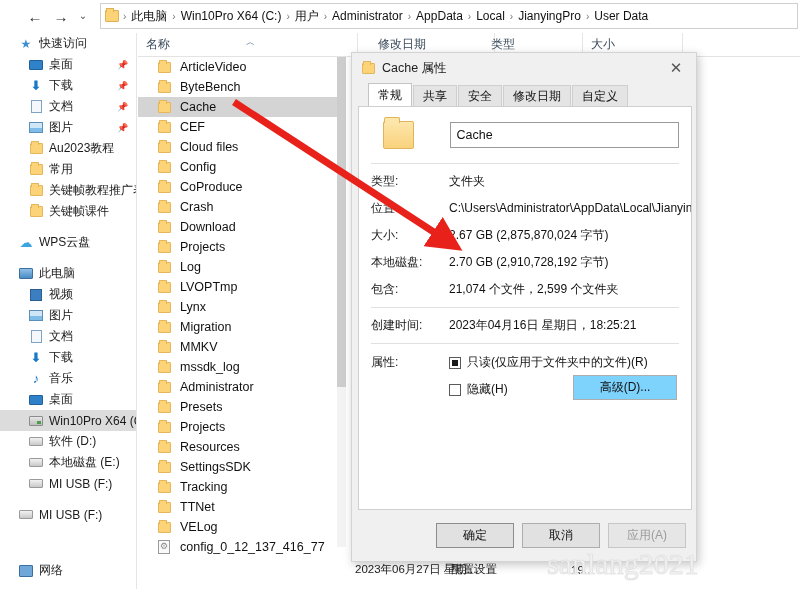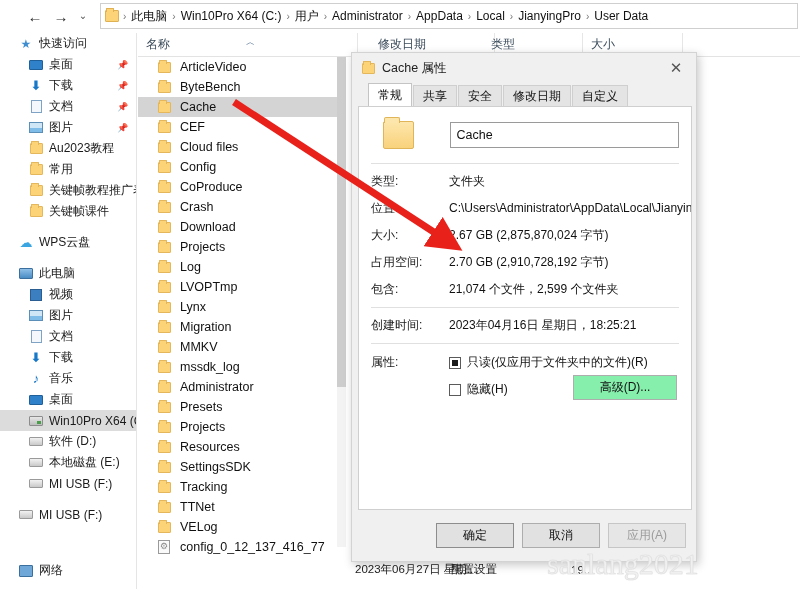--- a/index.html
+++ b/index.html
@@ -163,21 +163,21 @@
   .cb-line { display: flex; align-items: center; margin-bottom: 10px; font-size: 12px; color: #111; }
   .cbox {
     width: 12px; height: 12px; border: 1px solid #5a5a5a; background: #fff;
     margin-right: 6px; flex: 0 0 12px; position: relative;
   }
   .cbox.filled::after {
     content:""; position:absolute; left:2px; top:2px; width:6px; height:6px; background:#1a1a1a;
   }
   .adv-btn {
     position: absolute; right: 14px; bottom: 14px; width: 104px; height: 25px;
-    background: #86efac; border: 1px solid #adadad; font-size: 12px; color: #111;
+    background: #7dd3fc; border: 1px solid #adadad; font-size: 12px; color: #111;
     display: flex; align-items: center; justify-content: center;
   }
   .dlg-buttons {
     position: absolute; left: 0; bottom: 12px; width: 346px; height: 26px;
     display: flex; justify-content: flex-end; padding-right: 12px; gap: 8px;
   }
   .dbtn {
     width: 78px; height: 25px; background: #e1e1e1; border: 1px solid #adadad;
     font-size: 12px; color: #111; display: flex; align-items: center; justify-content: center;
   }
@@ -585,21 +585,21 @@
           </div>
           <div class="prow">
             <span class="plabel">位置:</span>
             <span class="pvalue">C:\Users\Administrator\AppData\Local\JianyingPr</span>
           </div>
           <div class="prow">
             <span class="plabel">大小:</span>
             <span class="pvalue">2.67 GB (2,875,870,024 字节)</span>
           </div>
           <div class="prow">
-            <span class="plabel">占用空间:</span>
+            <span class="plabel">本地磁盘:</span>
             <span class="pvalue">2.70 GB (2,910,728,192 字节)</span>
           </div>
           <div class="prow">
             <span class="plabel">包含:</span>
             <span class="pvalue">21,074 个文件，2,599 个文件夹</span>
           </div>
         </div>
       <div class="hr"></div>
       <div class="prow">
         <span class="plabel">创建时间:</span>

